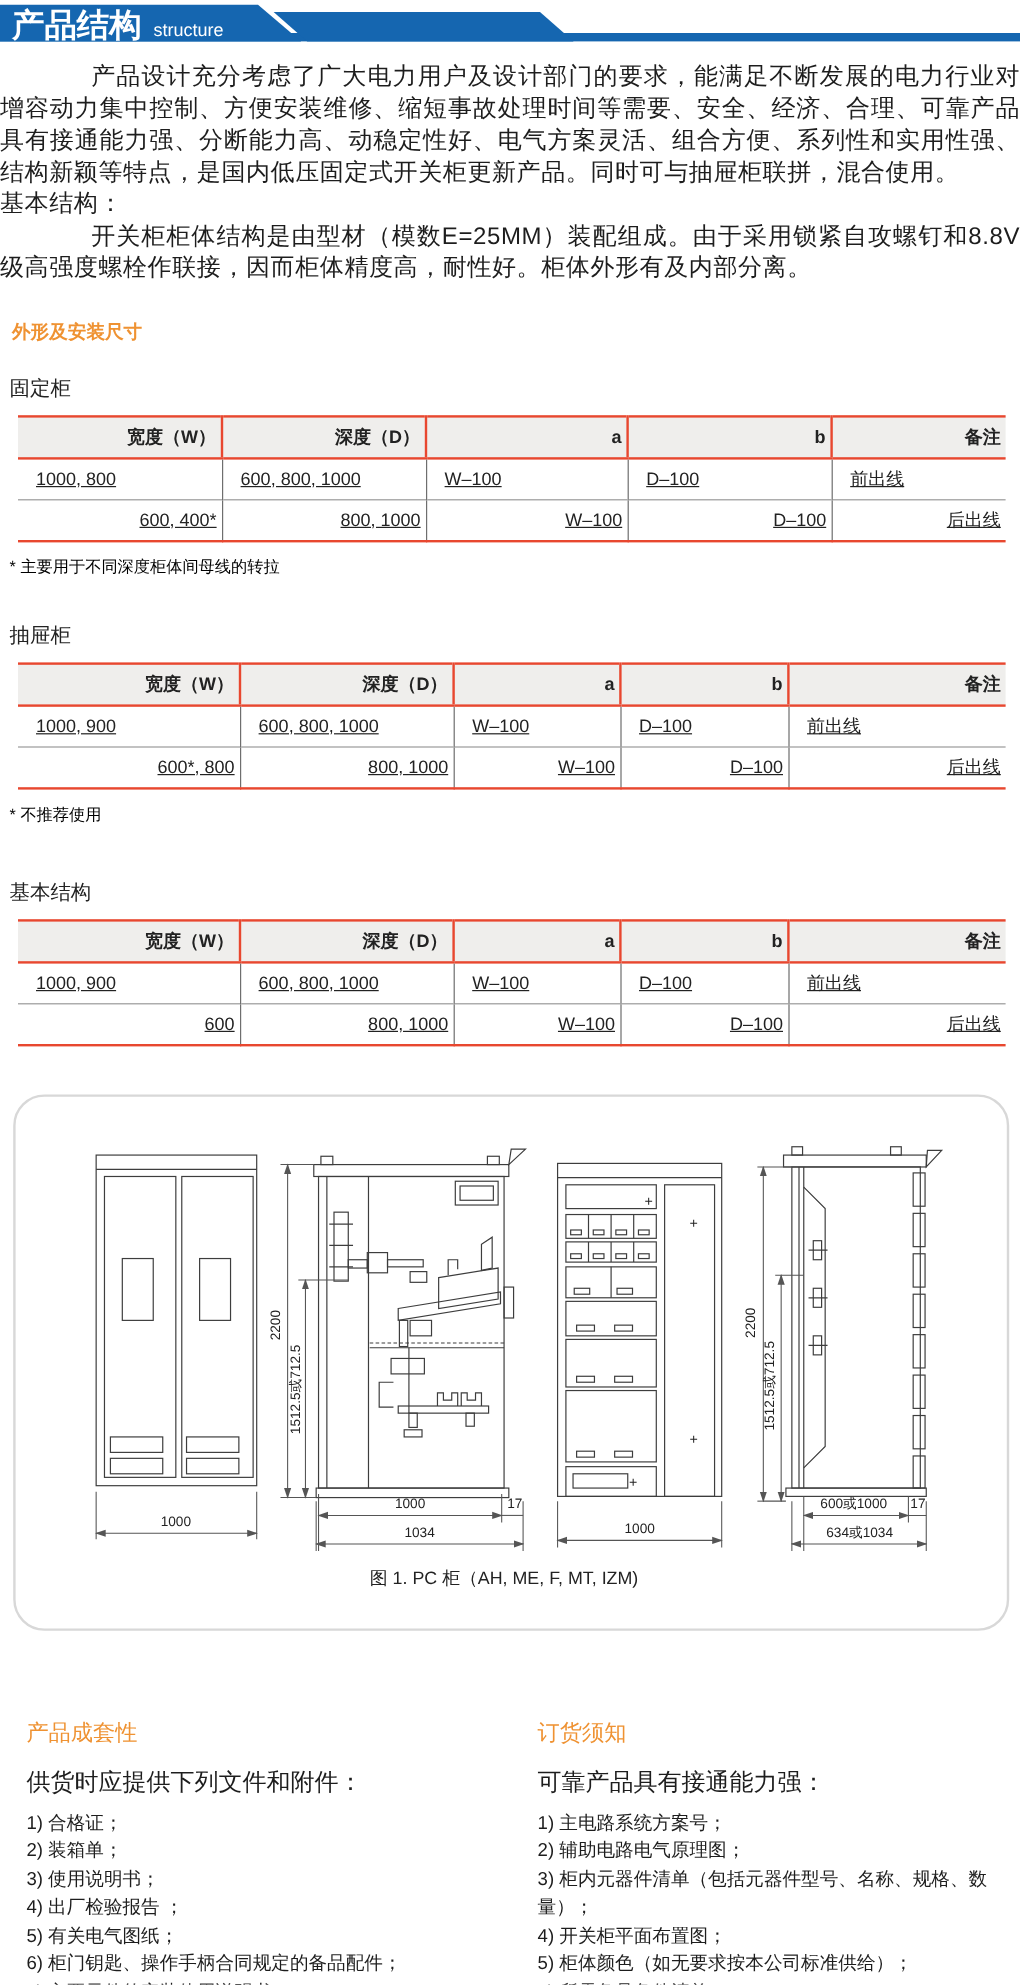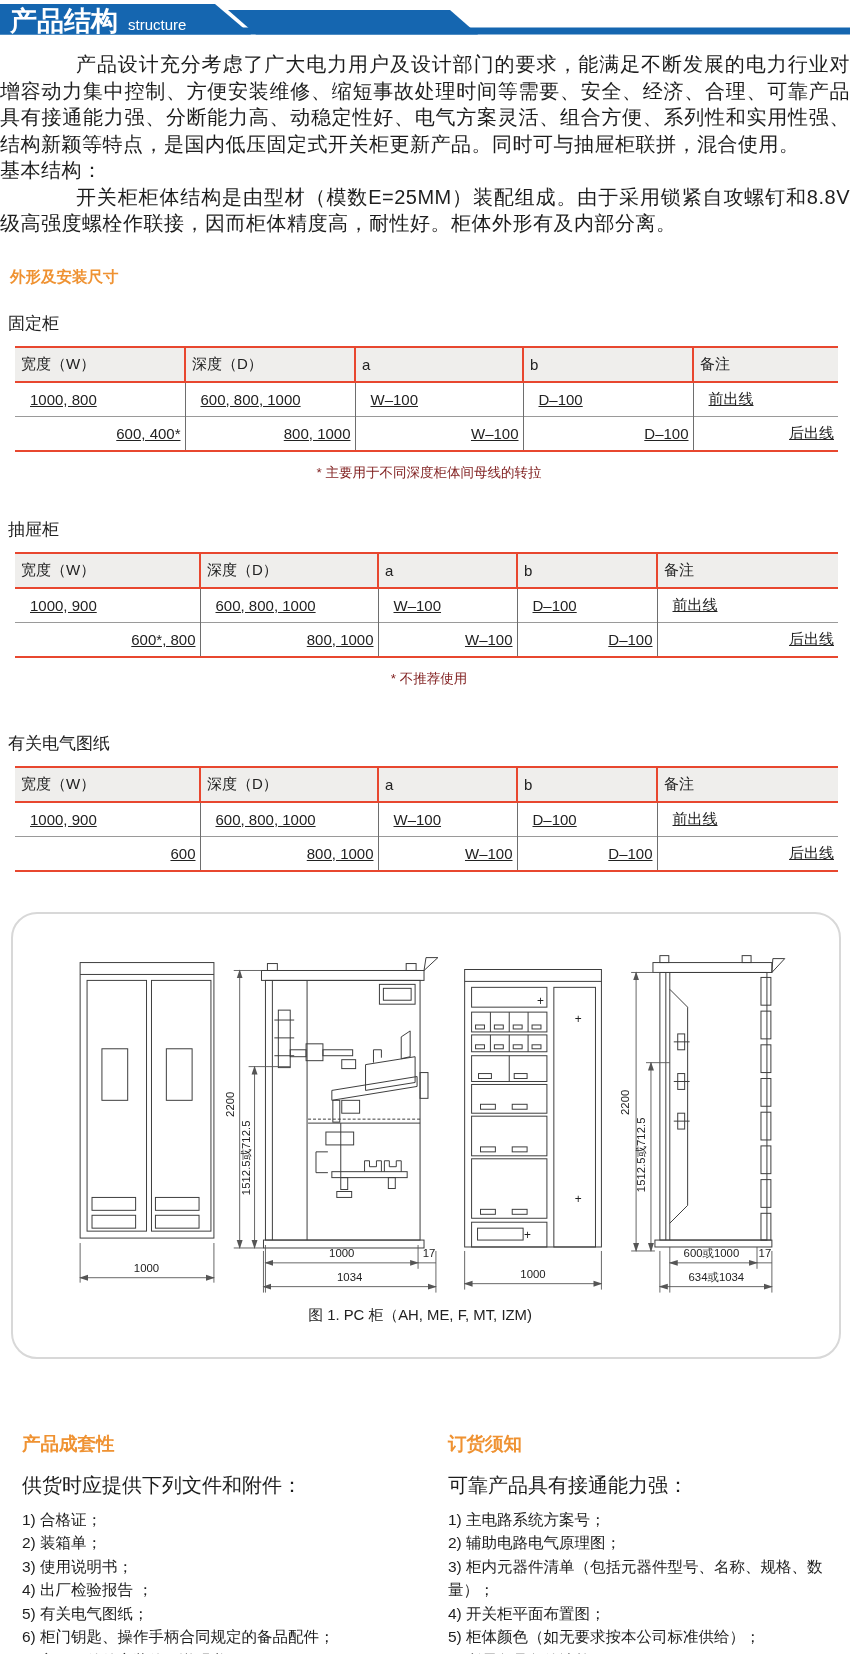--- a/index.html
+++ b/index.html
@@ -25,40 +25,40 @@
   
   .orange-h{color:var(--orange);font-size:15.5px;font-weight:700;margin:30px 0 0 10px;}
   .tbl-title{font-size:17px;font-weight:500;margin:24px 0 11px 8px;color:#222;}
   
   table.spec{
     width:823px;margin-left:15px;border-collapse:collapse;table-layout:fixed;
     border-top:2px solid var(--red);border-bottom:2px solid var(--red);
     font-size:15px;color:#222;
   }
   table.spec th{
-    background:#efeeec;font-weight:400;text-align:left;
+    background:#efeeec;font-weight:700;text-align:right;
     padding:7px 4px 7px 6px;border-bottom:2px solid var(--red);
   }
   table.spec th + th{border-left:2px solid var(--red);}
   table.spec td{padding:7px 4px 7px 15px;text-decoration:underline;}
   table.spec td + td{border-left:1px solid #6e6e6e;}
   table.spec tbody tr + tr td{border-top:1.5px solid #9a9a9a;text-align:right;}
-  .footnote{font-size:13.5px;color:#7f1d1d;margin:12px 0 0 8px;text-align:center;}
+  .footnote{font-size:13.5px;color:#000000;margin:12px 0 0 8px;}
   
   .figure-box{
     width:830px;height:447px;margin:40px 0 0 11px;
     border:2px solid #d8d8d8;border-radius:26px;overflow:hidden;
   }
   .fig-svg{display:block;width:100%;height:100%;}
   .fig-svg text{font-family:"Liberation Sans","DejaVu Sans",sans-serif;fill:#222;}
   
   .bottom{display:flex;margin-top:72px;}
   .col-left{width:426px;padding-left:22px;}
   .col-right{flex:1;padding-left:22px;}
-  .bottom h3{color:var(--orange);font-size:18.5px;font-weight:700;margin-bottom:16px;}
+  .bottom h3{color:var(--orange);font-size:18.5px;font-weight:400;margin-bottom:16px;}
   .bottom p.lead{font-size:20px;font-weight:500;margin-bottom:9px;}
   .bottom li{list-style:none;font-size:15.5px;font-weight:500;line-height:23.5px;}
 </style>
 </head>
 <body>
 
 <div class="banner">
   <svg width="850" height="40" viewBox="0 0 850 40">
     <rect x="0" y="27.5" width="850" height="7" fill="#1566b0"></rect>
     <polygon points="0,4 215,4 251,34.5 0,34.5" fill="#1566b0"></polygon>
@@ -143,21 +143,21 @@
       <td>600*, 800</td>
       <td>800, 1000</td>
       <td>W–100</td>
       <td>D–100</td>
       <td>后出线</td>
     </tr>
   </tbody>
 </table>
 <div class="footnote">* 不推荐使用</div>
 
-<div class="tbl-title" style="margin-top:44px">有关电气图纸</div>
+<div class="tbl-title" style="margin-top:44px">基本结构</div>
 <table class="spec">
   <colgroup>
       <col style="width:185px">
       <col style="width:178px">
       <col style="width:139px">
       <col style="width:140px">
       <col style="width:181px">
     </colgroup>
   <thead>
     <tr>

